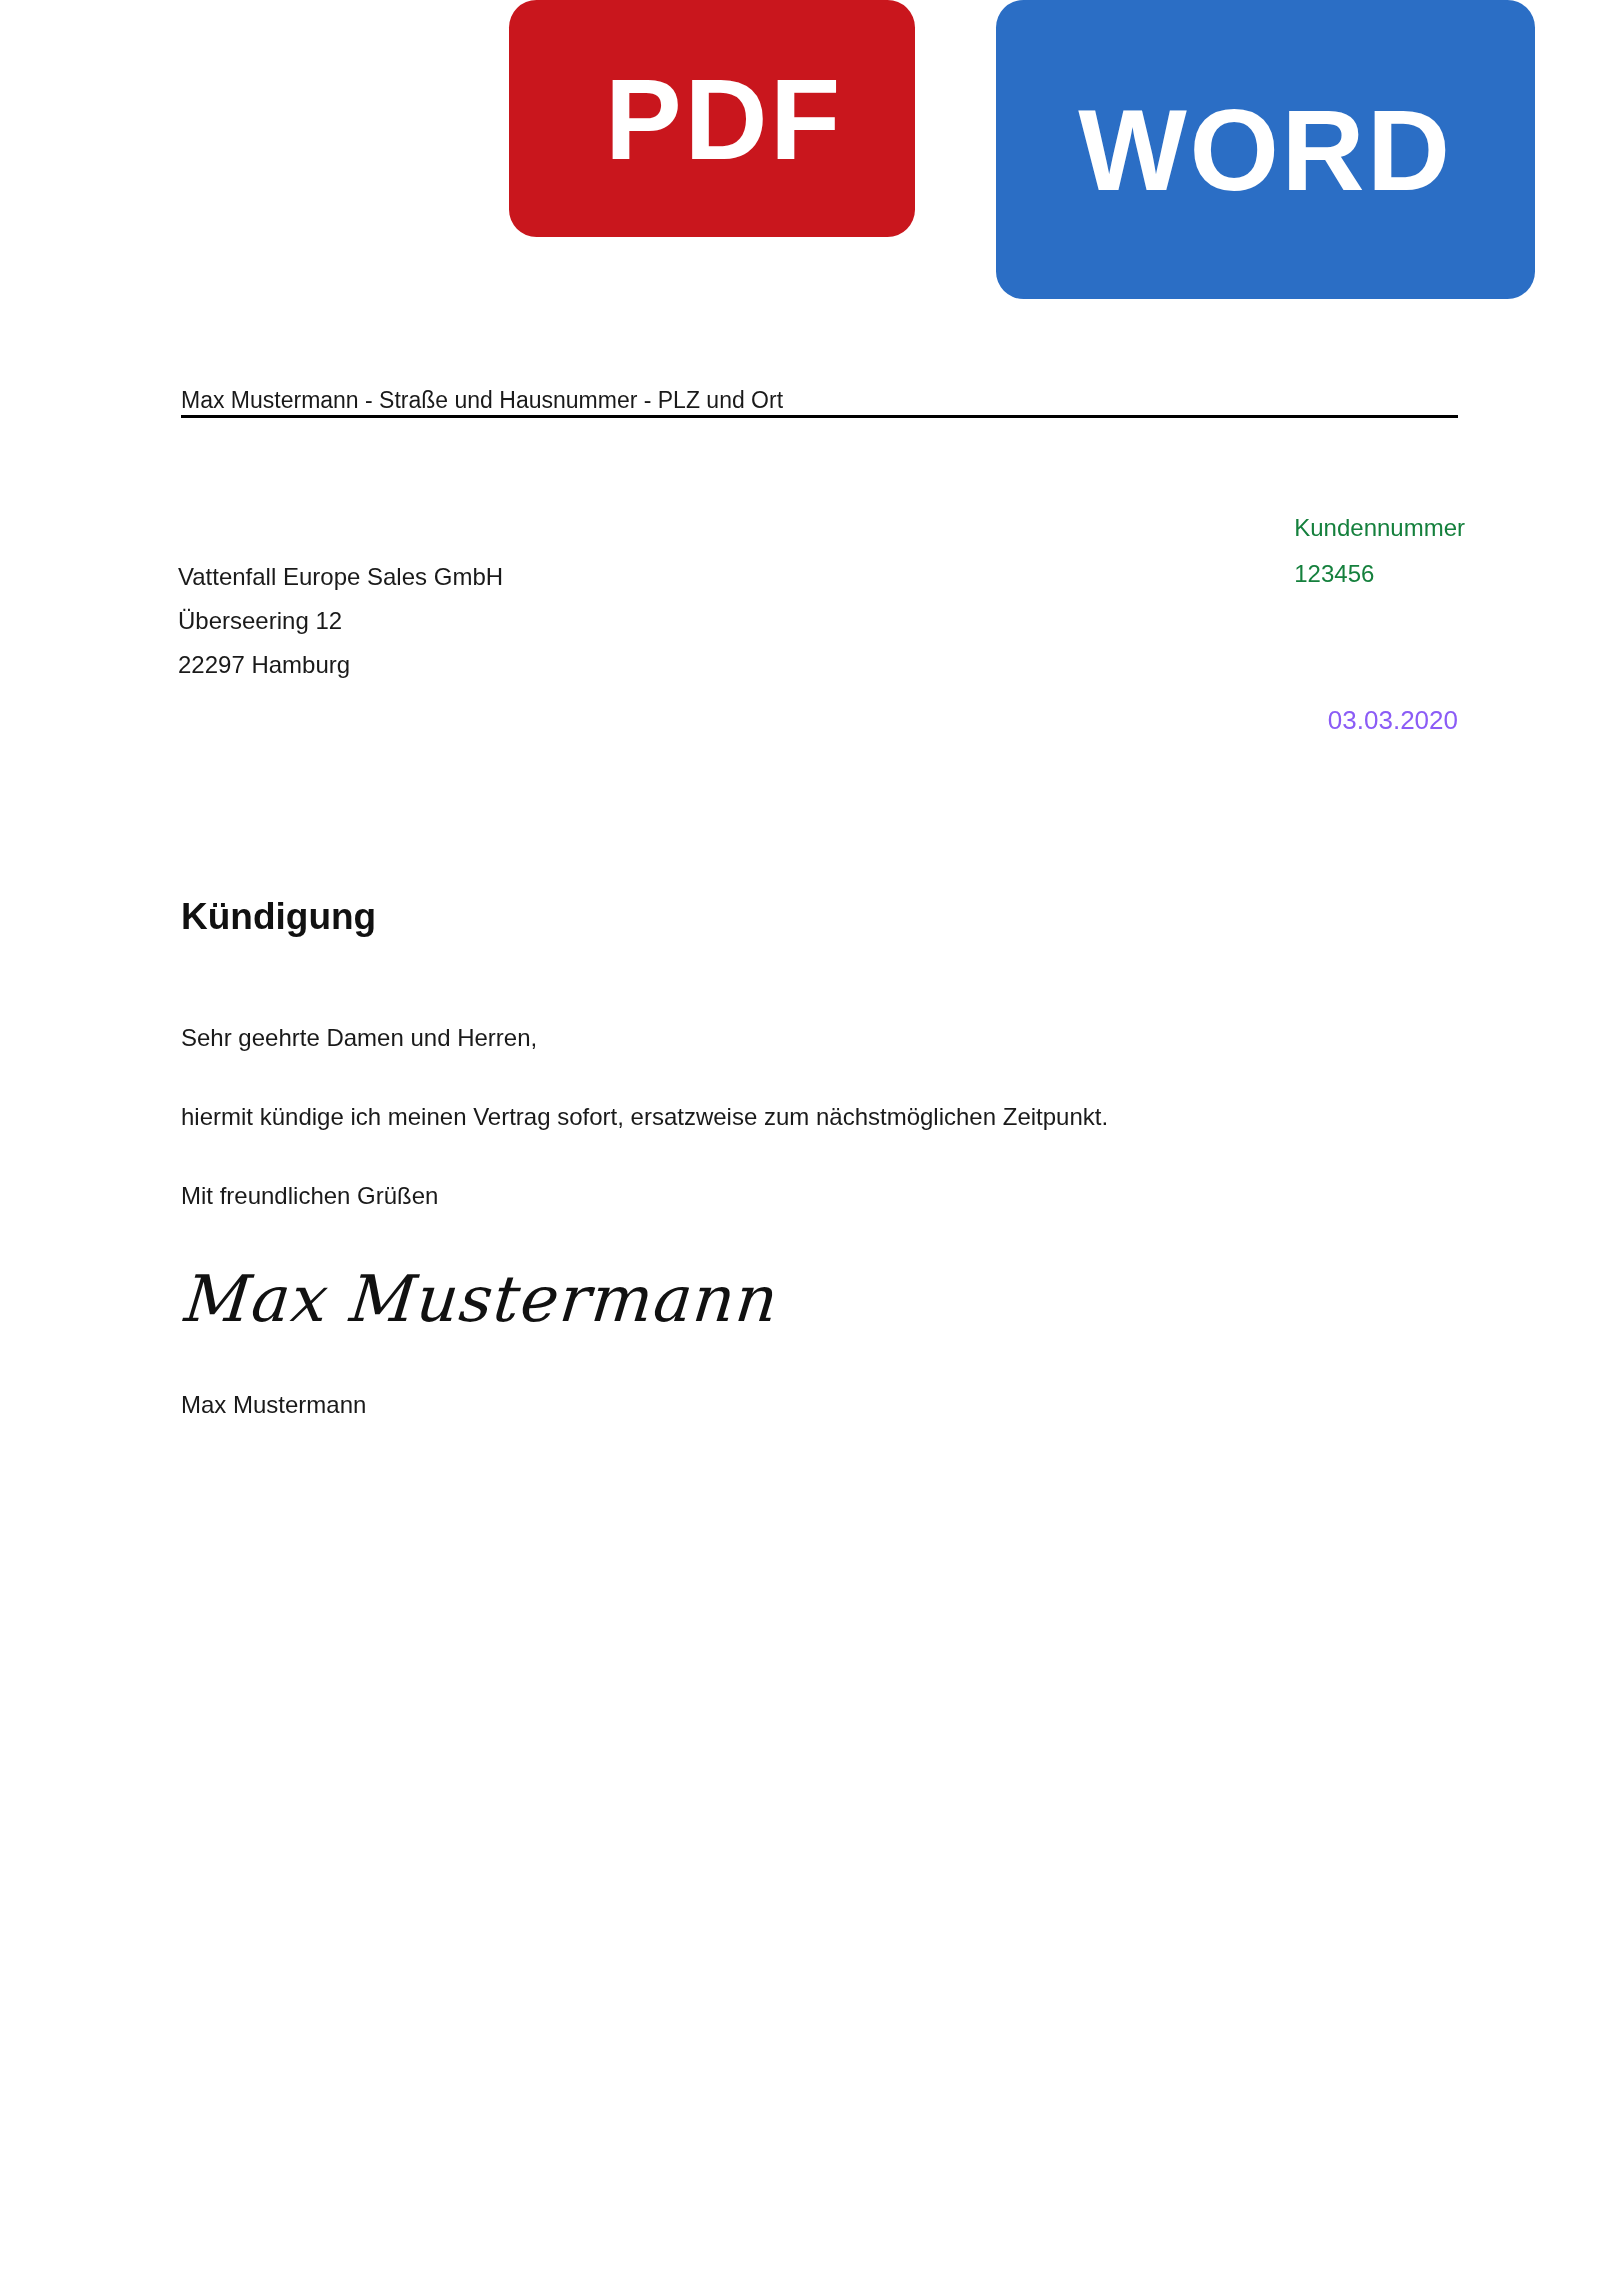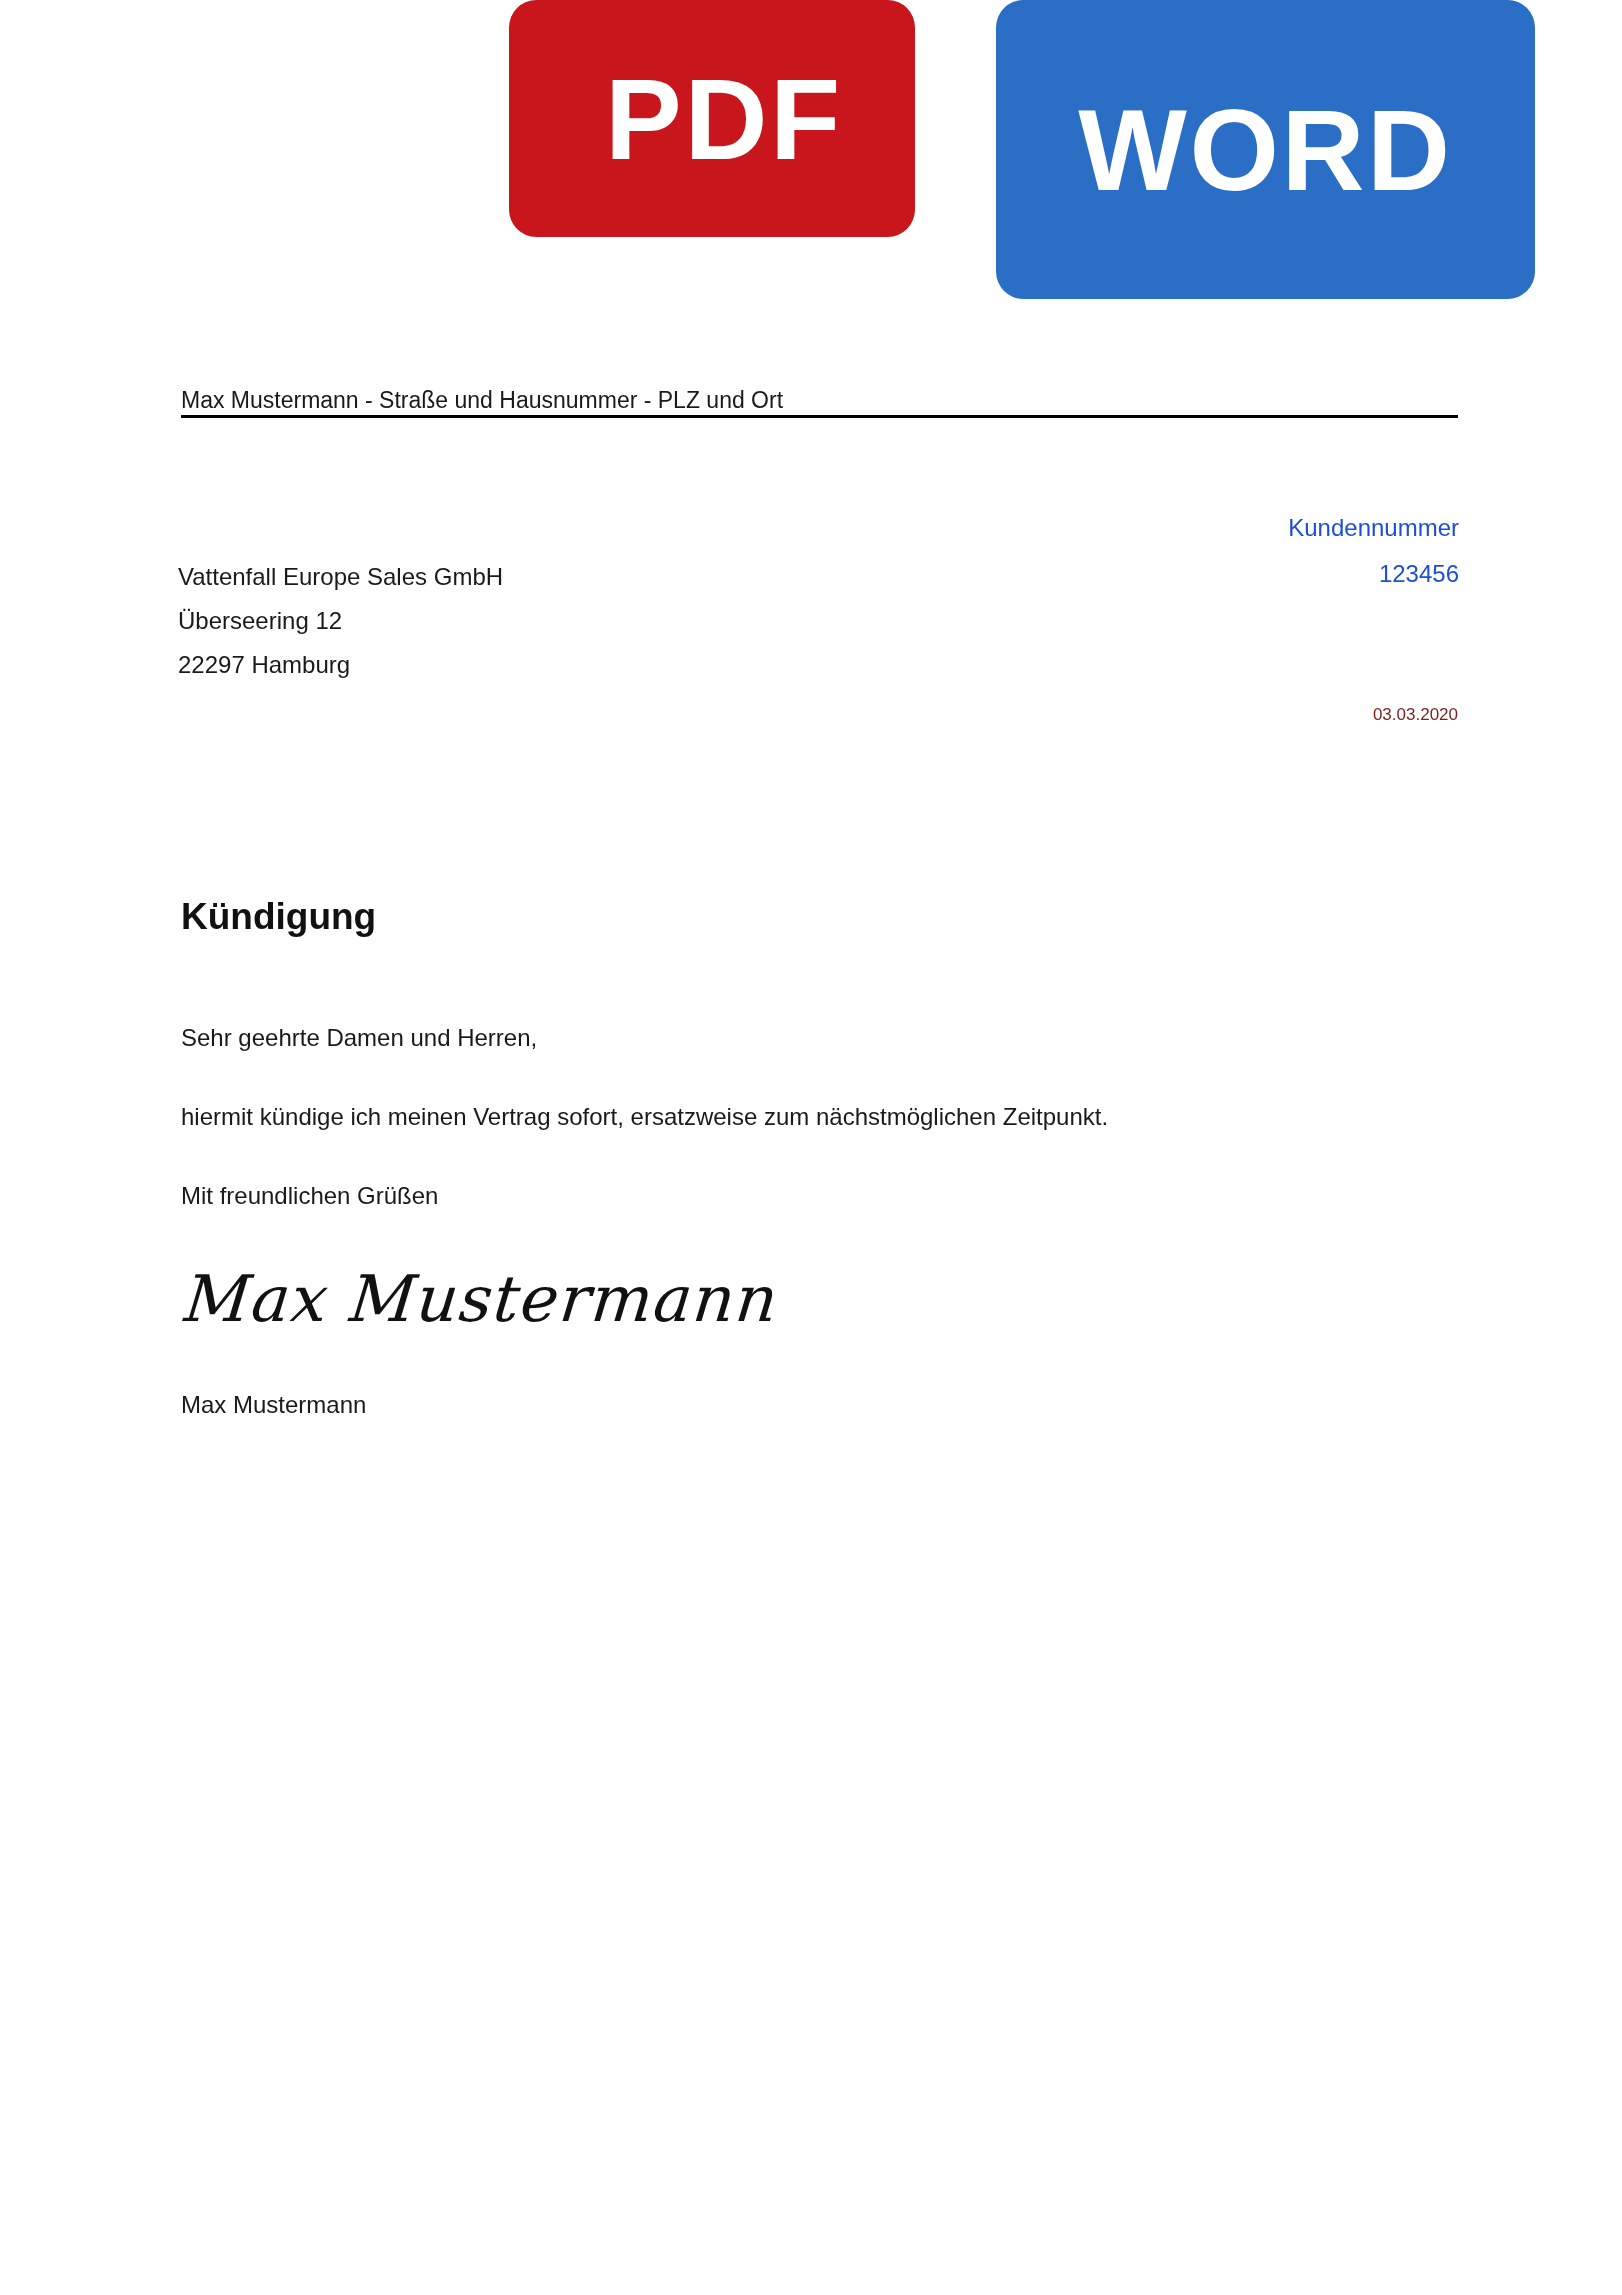--- a/index.html
+++ b/index.html
@@ -49,45 +49,45 @@
     left: 181px;
     top: 415px;
     width: 1277px;
     height: 2.6px;
     background: #000000;
   }
 
   
   .customer-number {
     position: absolute;
-    right: 164px;
+    right: 158px;
     top: 505px;
-    text-align: right;
+    text-align: left;
     font-size: 24px;
     line-height: 46px;
-    color: #1d4ed8;
+    color: #15803d;
   }
 
   
   .recipient {
     position: absolute;
     left: 178px;
     top: 555px;
     font-size: 24px;
     line-height: 44px;
     color: #1a1a1a;
   }
 
   
   .date {
     position: absolute;
     right: 165px;
     top: 705px;
-    font-size: 17px;
-    color: #7f1d1d;
+    font-size: 26px;
+    color: #8b5cf6;
   }
 
   
   .subject {
     position: absolute;
     left: 181px;
     top: 874px;
     font-size: 37px;
     font-weight: 700;
     color: #111111;

